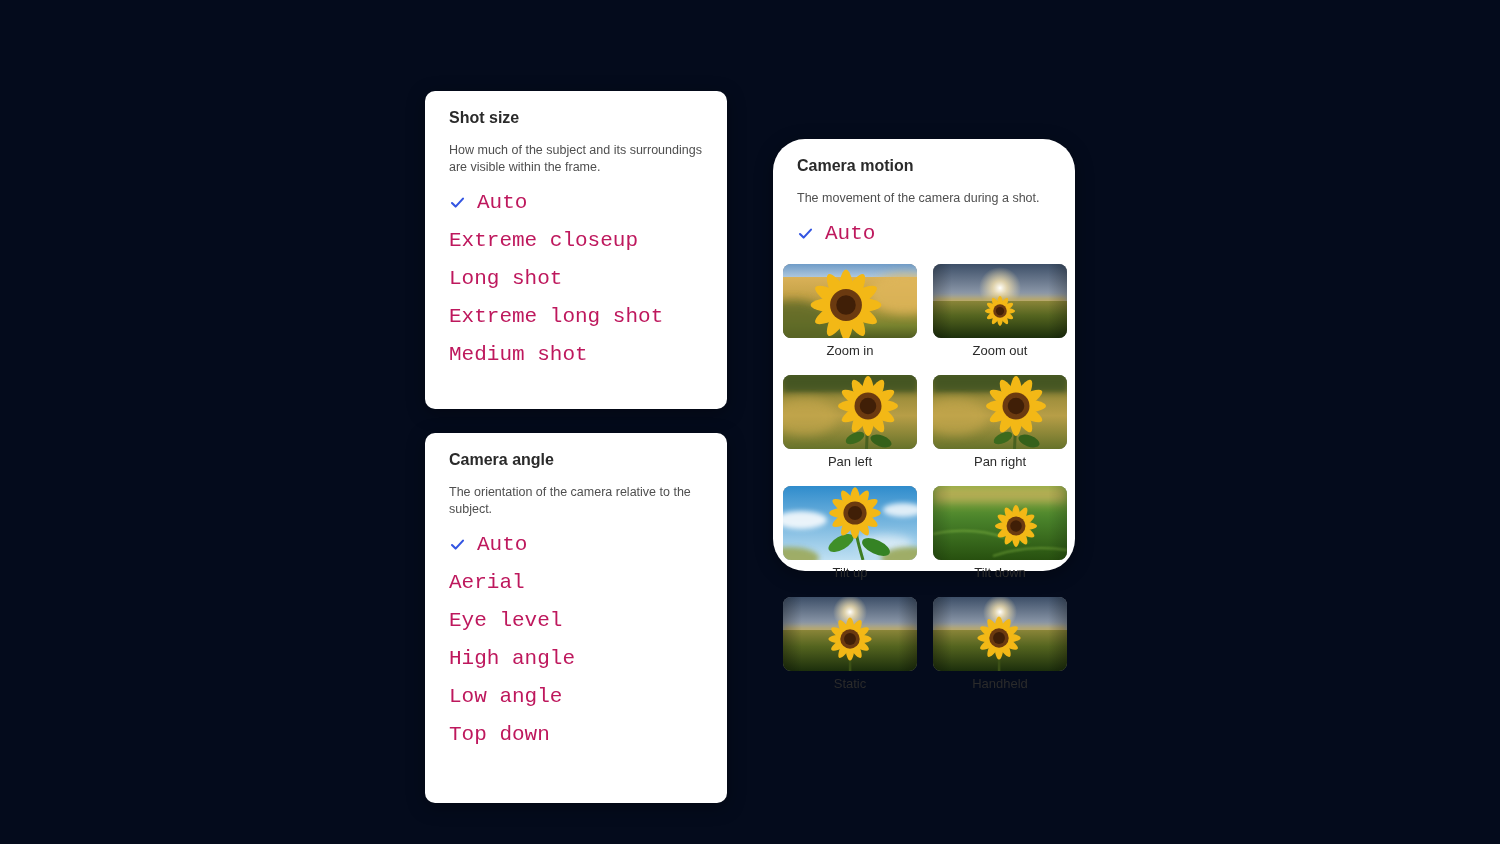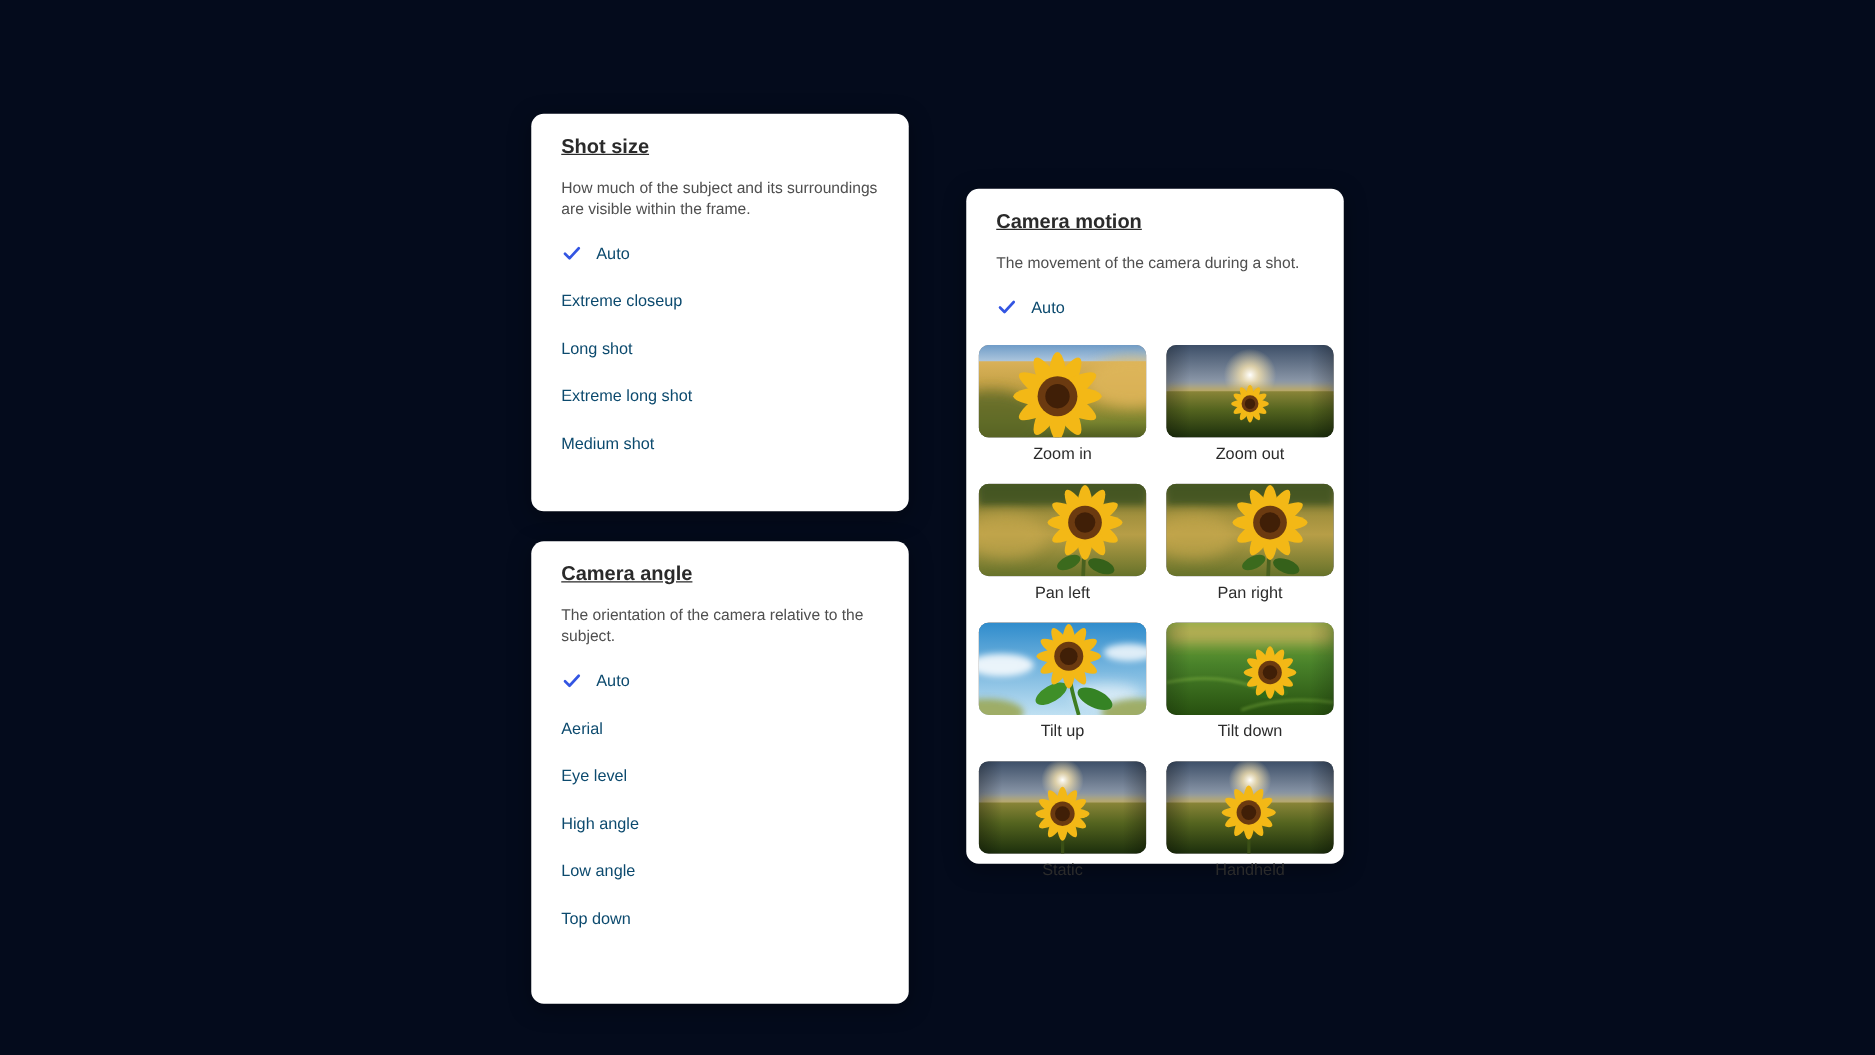--- a/index.html
+++ b/index.html
@@ -8,25 +8,25 @@
     background:#040b1c;
     font-family:"Liberation Sans", sans-serif;
   }
   .panel{
     position:absolute;background:#ffffff;border-radius:10px;
     padding:18px 24px 0;box-sizing:border-box;
     box-shadow:0 4px 18px rgba(0,0,0,0.35);
   }
   #shot-size-panel{left:425px;top:91px;width:302px;height:318px;}
   #camera-angle-panel{left:425px;top:433px;width:302px;height:370px;}
-  #camera-motion-panel{left:773px;top:151px;width:302px;height:540px;}
-  .panel-title{font-size:16px;font-weight:700;color:#2a2a2a;line-height:18px;text-decoration:underline;}
+  #camera-motion-panel{left:773px;top:139px;width:302px;height:432px;border-radius:32px;}
+  .panel-title{font-size:16px;font-weight:700;color:#2a2a2a;line-height:18px;}
   .panel-desc{font-size:12.5px;color:#4f4f4f;line-height:17px;margin-top:15px;max-width:254px;}
   .options{margin-top:7px;}
-  .option{height:38px;display:flex;align-items:center;font-size:13px;color:#0c4a6e;cursor:pointer;}
+  .option{height:38px;display:flex;align-items:center;font-size:21px;color:#be185d;cursor:pointer;font-family:Liberation Mono, monospace;}
   .option .check{width:17px;height:17px;margin-right:11px;display:inline-flex;flex:0 0 auto;}
   .option .check svg{display:block;}
   .motion-grid{
     margin:12px -14px 0;display:grid;
     grid-template-columns:134px 134px;column-gap:13px;row-gap:7px;gap:16px;
   }
   .motion-cell{cursor:pointer;}
   .thumb{width:134px;height:74px;border-radius:8px;overflow:hidden;background:#777;}
   .thumb svg{display:block;width:100%;height:100%;}
   .motion-label{text-align:center;font-size:13px;color:#2b2b2b;margin-top:5px;line-height:16px;}

